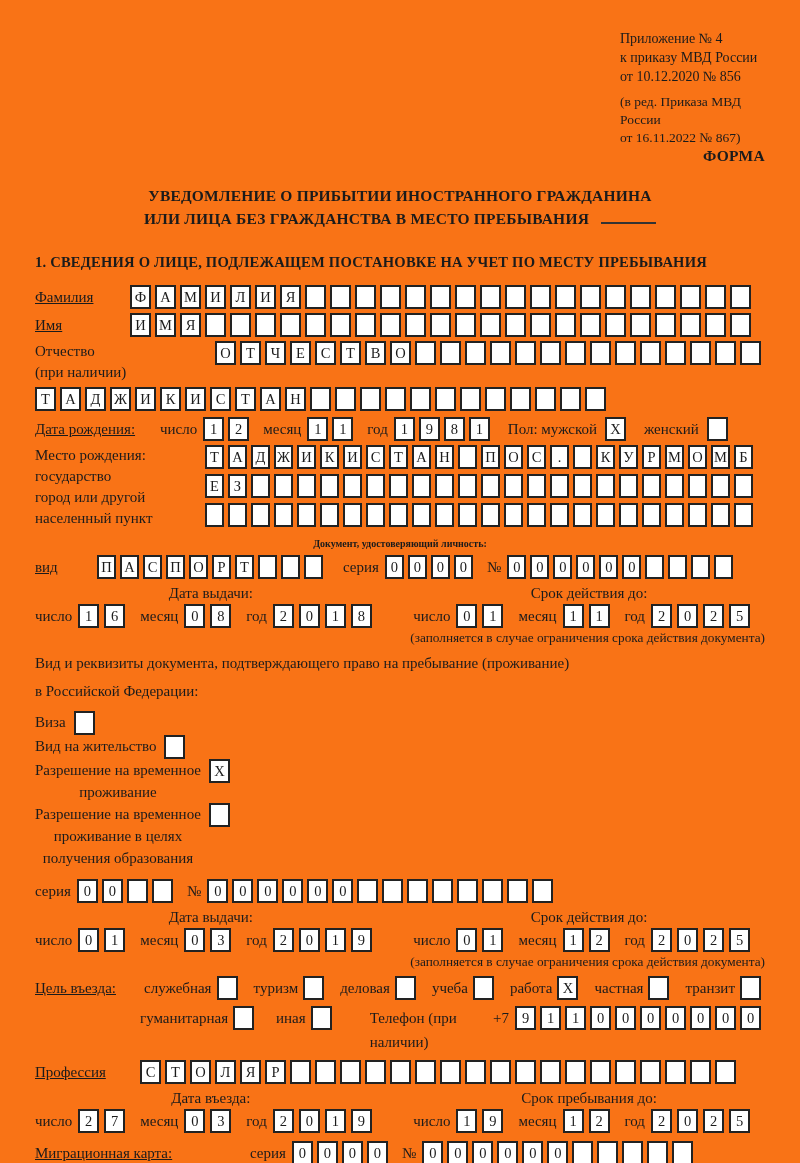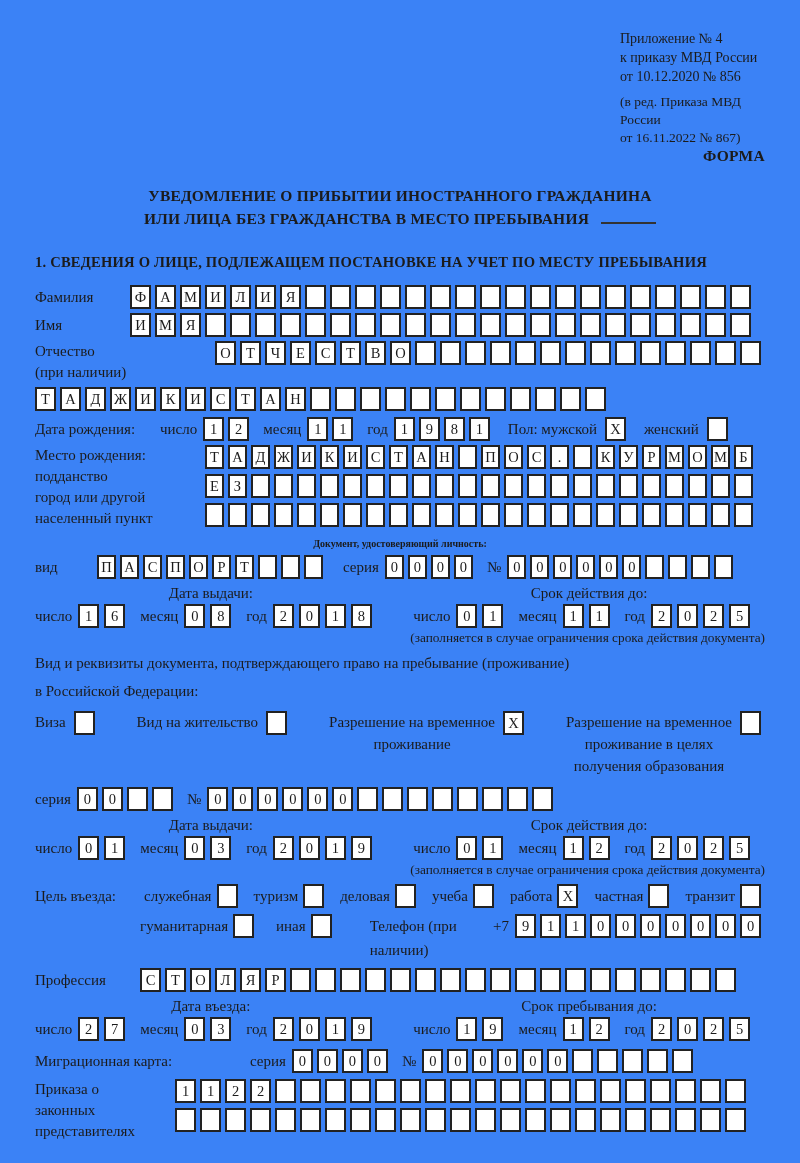--- a/index.html
+++ b/index.html
@@ -1,18 +1,18 @@
 <!DOCTYPE html>
 <html><head>
 <meta charset="utf-8">
 <style>
   * { box-sizing: border-box; }
   html,body { margin:0; padding:0; background:#ffffff; }
   .page {
-    width:800px; height:1163px; background:#3b82f6; color:#1b1b1b;
+    width:800px; height:1163px; background:#f97316; color:#1b1b1b;
     font-family:"Liberation Serif","DejaVu Serif",serif; font-size:15px;
     padding:30px 35px 16px 35px; position:relative; overflow:hidden;
   }
   
   .appendix { margin-left:585px; font-size:14px; line-height:1.35; }
   .appendix .rev { margin-top:6px; font-size:13.5px; }
   .forma { text-align:right; font-weight:bold; font-size:15.5px; letter-spacing:.3px; }
   .title { text-align:center; font-weight:bold; font-size:15.5px; margin-top:20px; line-height:1.45; letter-spacing:.2px; }
   .uline { display:inline-block; width:55px; border-bottom:2px solid #333; margin-left:12px; height:14px; }
   .sec-heading { font-weight:bold; font-size:14.6px; margin-top:24px; margin-bottom:14px; letter-spacing:.2px; }
@@ -21,40 +21,40 @@
   .cells { display:inline-flex; flex:none; }
   .cell {
     flex:none; display:inline-flex; align-items:center; justify-content:center;
     width:21px; height:24px; border:2px solid #222; margin-right:4px;
     font-size:14.5px; line-height:1; background:#fff;
   }
   .tight .cell { width:19px; }
   .sp { margin-right:10px; }
 
   .frow { display:flex; align-items:flex-start; margin-bottom:4px; }
-  .lbl { flex:none; line-height:24px; padding-right:16px; }
+  .lbl { flex:none; line-height:24px; padding-right:16px;text-decoration:underline; }
   .lbl2 { flex:none; line-height:21px; }
   .w95{width:95px} .w105{width:105px} .w140{width:140px} .w170{width:170px} .w180{width:180px} .w215{width:215px}
   .stack > div { line-height:21px; }
   .cellcol .cells { display:flex; margin-bottom:5px; }
 
   .doc-heading { text-align:center; font-weight:bold; font-size:10px; margin:6px 0 6px 0; }
 
   
   .dates { display:flex; justify-content:space-between; margin-top:6px; }
   .dgroup { }
   .dhead { text-align:center; margin-bottom:2px; }
   .dline { display:flex; align-items:center; }
   .dl { margin:0 6px 0 0; line-height:24px; }
   .dline .cells { margin-right:10px; }
   .dline .cell { margin-right:5px; }
   .date-note { text-align:right; font-size:13.3px; margin-top:2px; margin-bottom:6px; }
 
   .intro { line-height:1.55; margin-top:4px; }
-  .ropts { display:flex; align-items:flex-start; justify-content:space-between; margin-top:8px; margin-bottom:10px; }
+  .ropts { display:flex; align-items:flex-start; justify-content:flex-start; margin-top:8px; margin-bottom:10px;flex-direction:column; }
   .ropt { display:flex; align-items:flex-start; }
   .rlabel { line-height:22px; padding-right:8px; }
   .rlabel.center { text-align:center; }
 
   .purpose { justify-content:space-between; }
   .opt { display:inline-flex; align-items:flex-start; }
   .opt .plabel { line-height:24px; padding-right:5px; }
   .mt6{margin-top:6px} .mt8{margin-top:8px}
   .gender { display:flex; align-items:flex-start; margin-left:14px; }
   .gender .glabel { line-height:24px; padding:0 8px 0 0; }
@@ -232,21 +232,21 @@
       <span class="glabel f">женский</span>
       <span class="cells">
           <span class="cell"></span>
         </span>
     </span>
   </div>
 
   <div class="frow tight">
     <div class="lbl2 w170 stack">
       <div>Место рождения:</div>
-      <div>подданство</div>
+      <div>государство</div>
       <div>город или другой</div>
       <div>населенный пункт</div>
     </div>
     <div class="cellcol">
       <span class="cells">
           <span class="cell">Т</span>
           <span class="cell">А</span>
           <span class="cell">Д</span>
           <span class="cell">Ж</span>
           <span class="cell">И</span>

